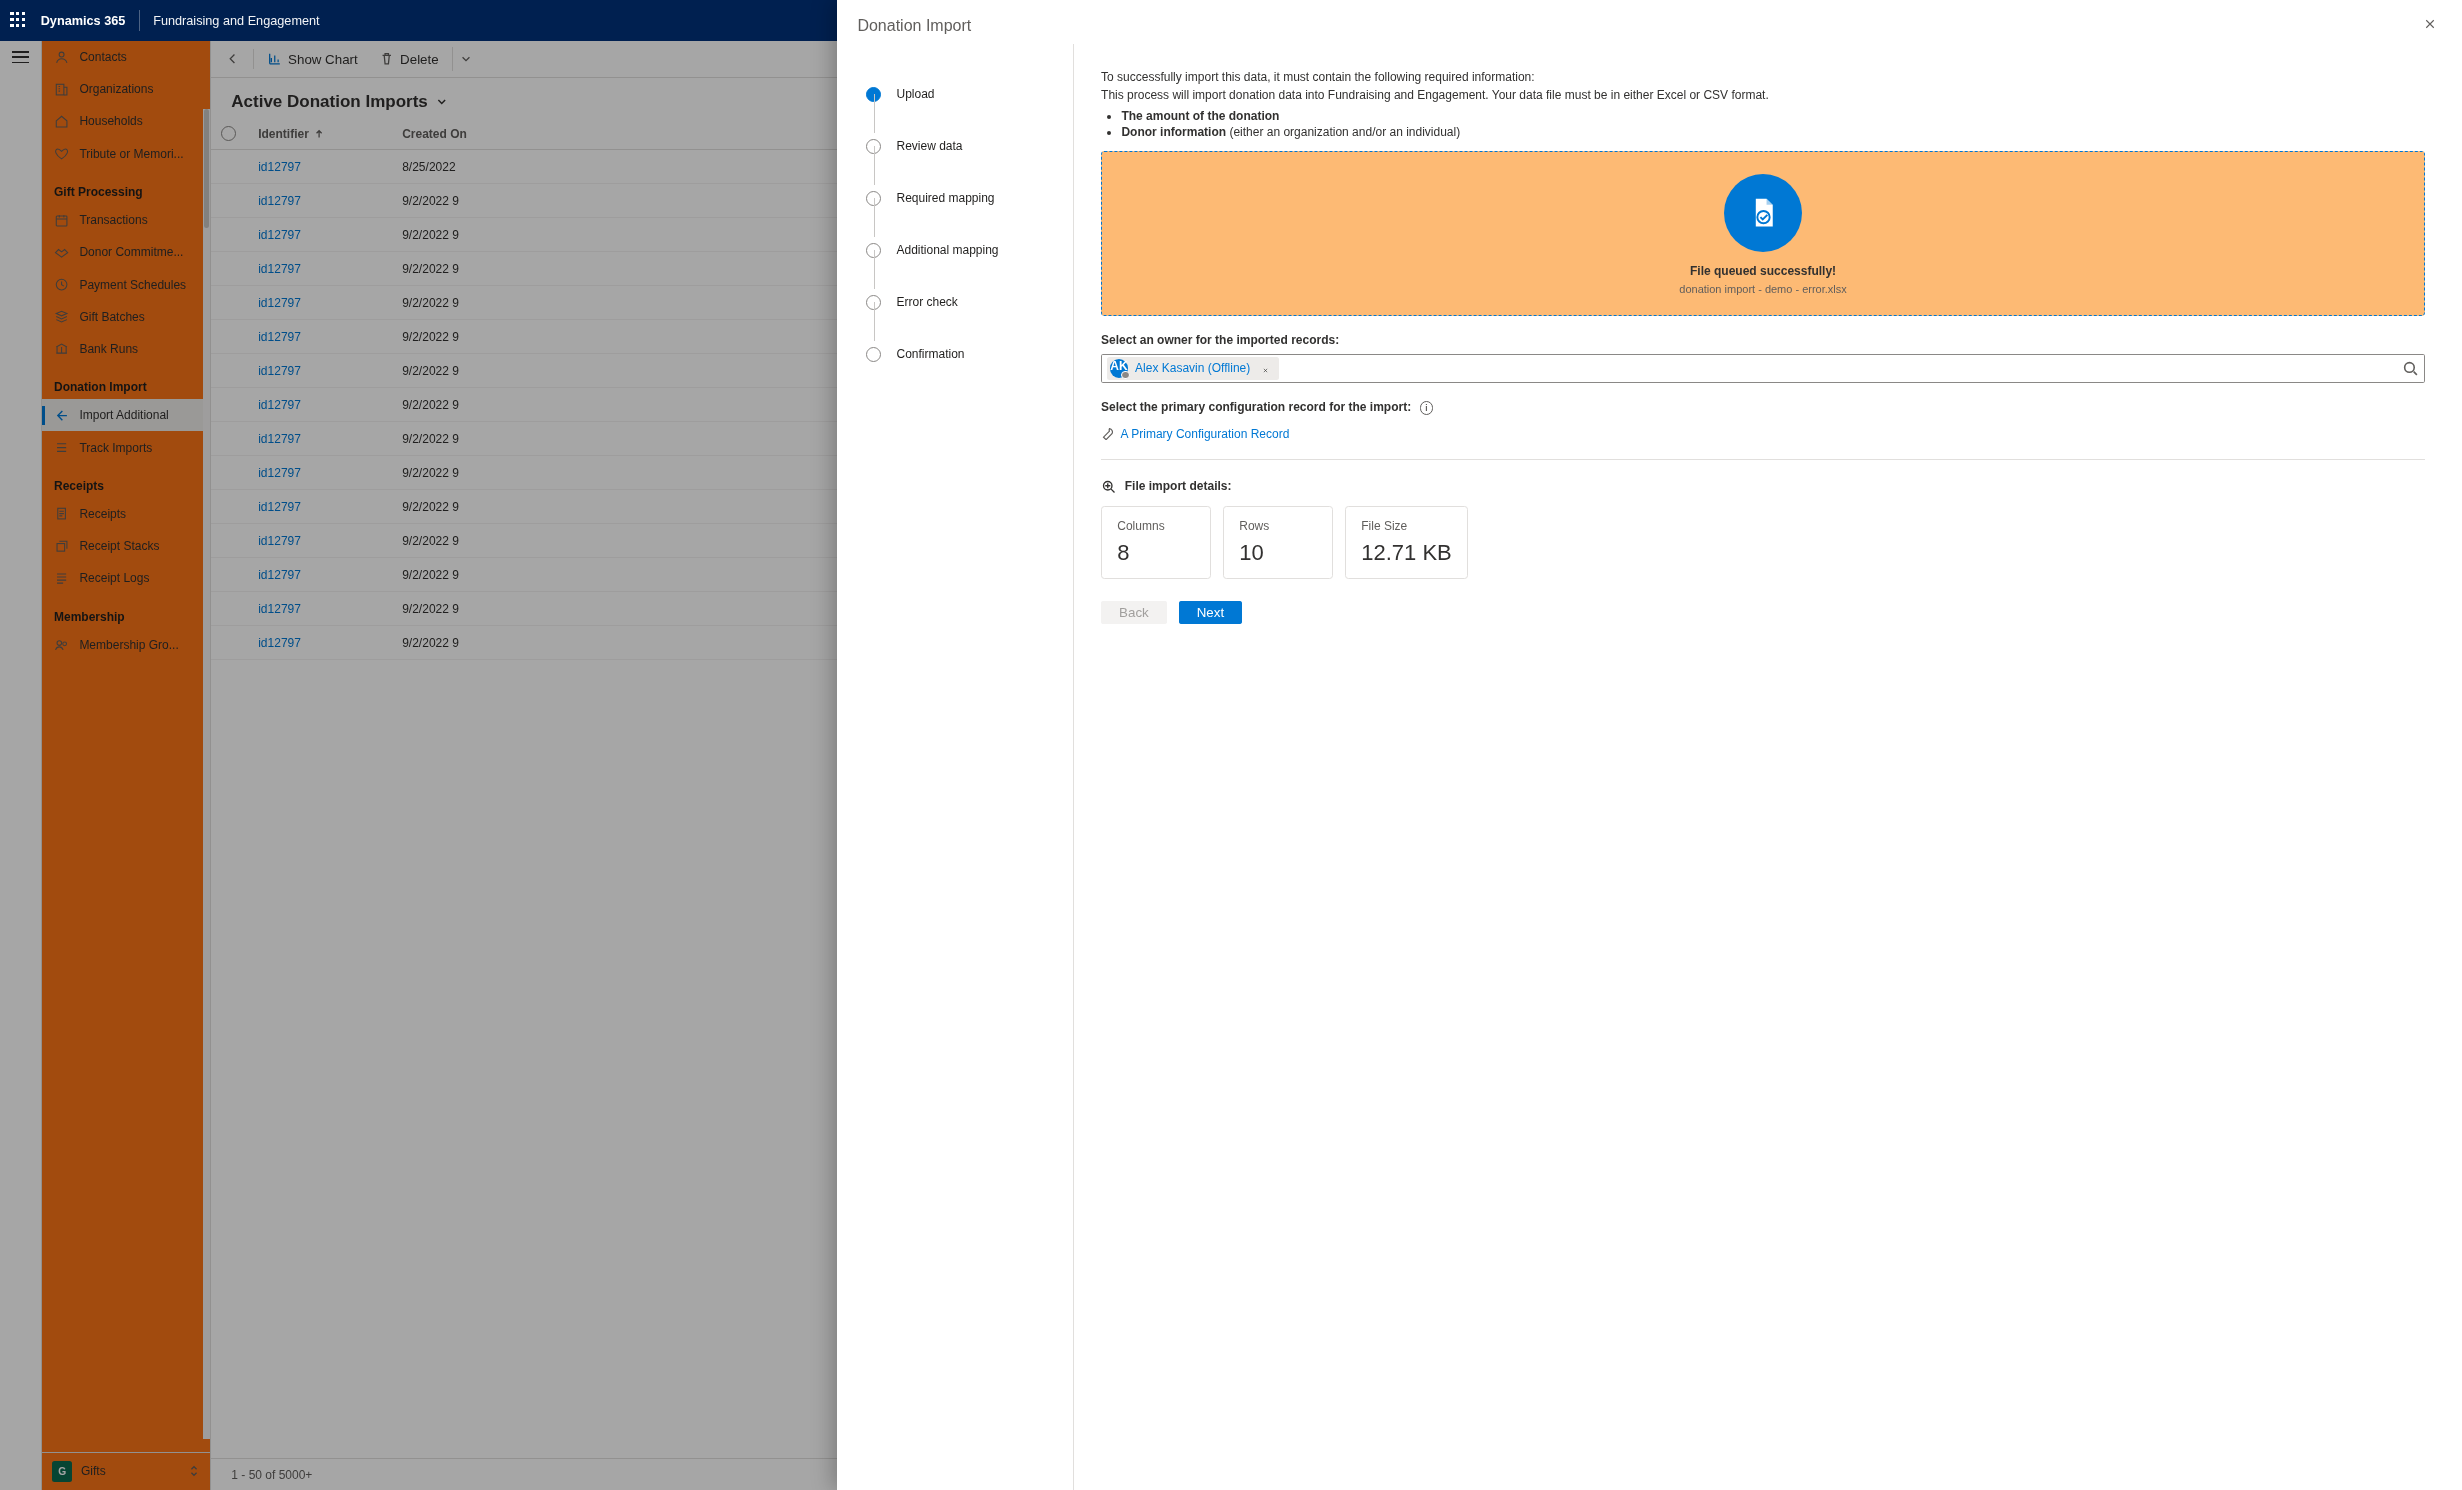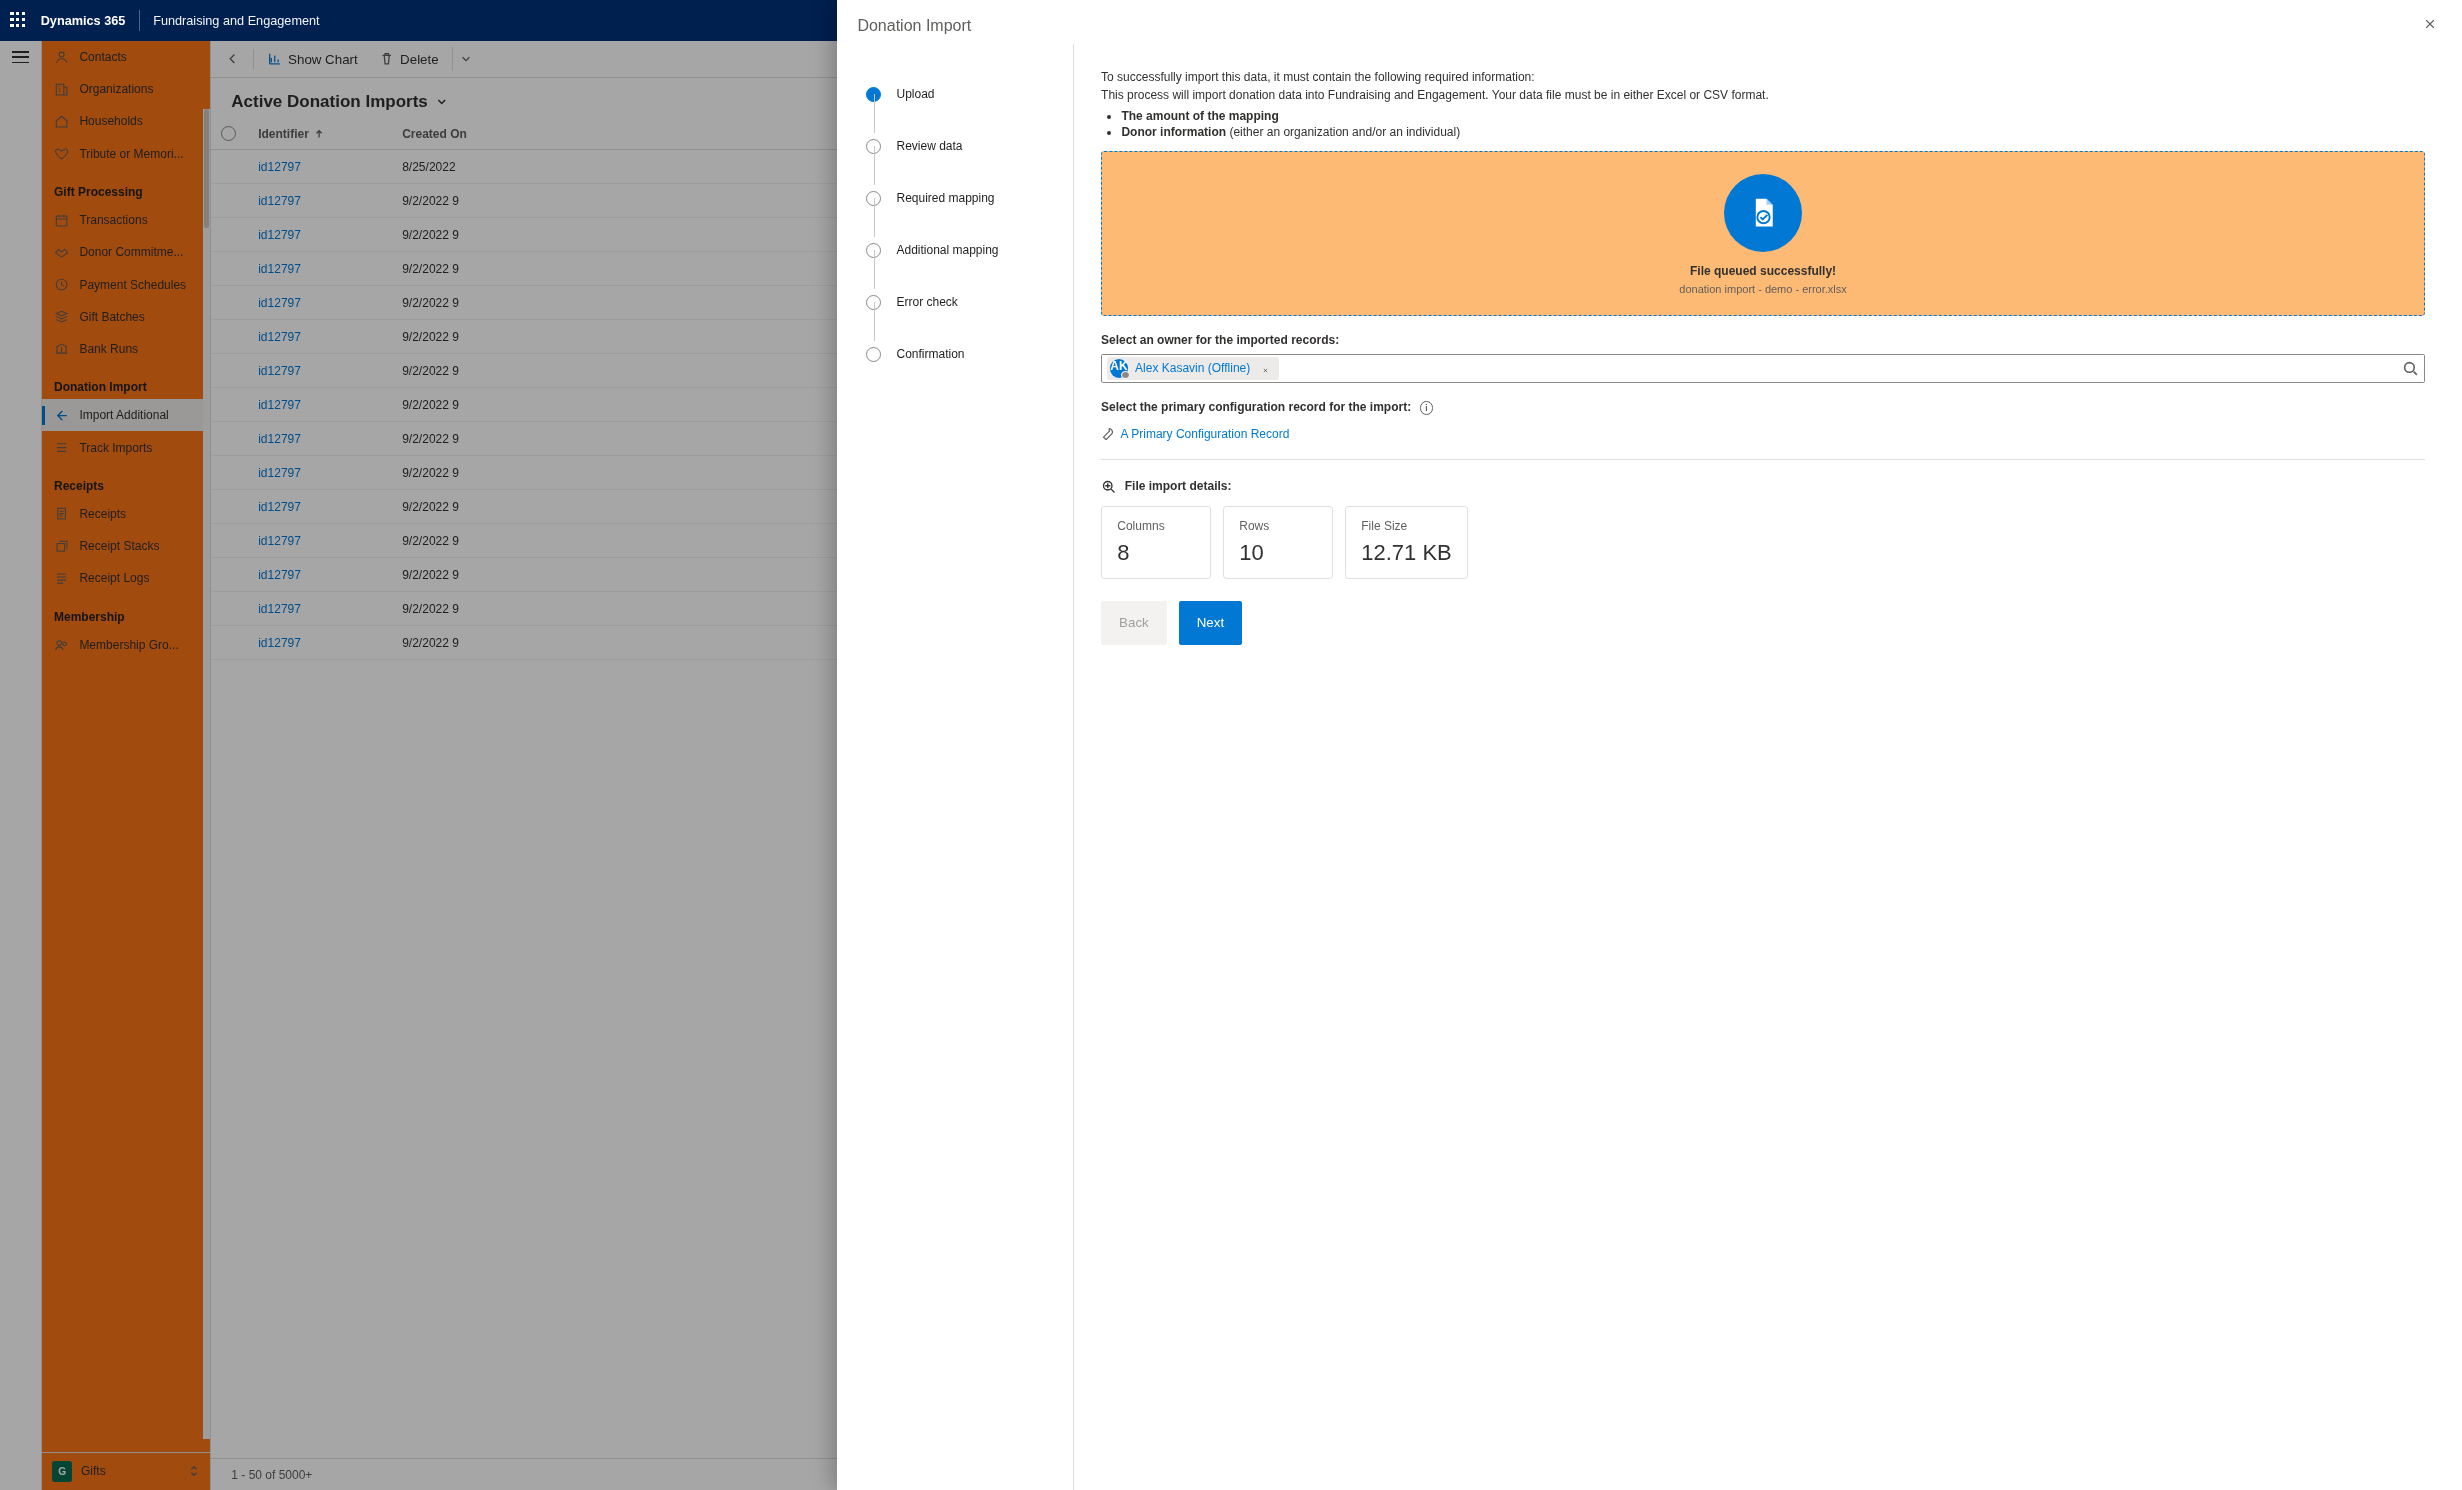--- a/index.html
+++ b/index.html
@@ -113,21 +113,21 @@
 
 hr.sep{border:none;border-top:0.8px solid var(--border);margin:18.6px 0;}
 
 .details-hdr{display:flex;align-items:center;gap:8.5px;font-weight:600;margin-bottom:12px;}
 .cards{display:flex;gap:12px;}
 .card{border:0.8px solid var(--border);border-radius:3.4px;padding:12px 15.2px;min-width:110px;}
 .card-label{color:#605e5c;margin-bottom:6.8px;}
 .card-value{font-size:22px;font-weight:400;}
 
 .actions{display:flex;gap:12px;margin-top:22px;}
-.btn{height:44px;padding:0 17px;border-radius:1.7px;border:0.8px solid #8a8886;background:#fff;cursor:pointer;}
+.btn{height:23px;padding:0 17px;border-radius:1.7px;border:0.8px solid #8a8886;background:#fff;cursor:pointer;}
 .btn.primary{background:var(--blue);color:#fff;border-color:var(--blue);}
 .btn:disabled{background:#f3f2f1;color:#a19f9d;border-color:#f3f2f1;cursor:default;}
 
 </style>
 </head>
 <body>
 <div class="root">
 
 <div class="topbar">
   <div class="waffle">
@@ -447,21 +447,21 @@
       <div class="step">
             <div class="step-circle"></div>
             <span class="step-label">Confirmation</span>
           </div>
     </div>
 
     <div class="content">
       <div class="intro" style="margin-top:8.5px;">To successfully import this data, it must contain the following required information:</div>
       <div class="intro">This process will import donation data into Fundraising and Engagement. Your data file must be in either Excel or CSV format.</div>
       <ul class="req-list">
-        <li><b>The amount of the mapping</b></li>
+        <li><b>The amount of the donation</b></li>
         <li><b>Donor information</b><span> (either an organization and/or an individual)</span></li>
       </ul>
 
       <div class="dropzone">
         <div class="doc-ic">
           <svg viewBox="0 0 48 48" width="37" height="37">
                 <path fill="#fff" d="M14 6h14l8 8v28H14z"></path>
                 <path fill="#0078d4" d="M28 6v8h8z" opacity=".35"></path>
                 <circle cx="24" cy="30" r="8" fill="none" stroke="#0078d4" stroke-width="2.5"></circle>
                 <path d="M20 30l3 3 6-6" fill="none" stroke="#0078d4" stroke-width="2.5"></path>

